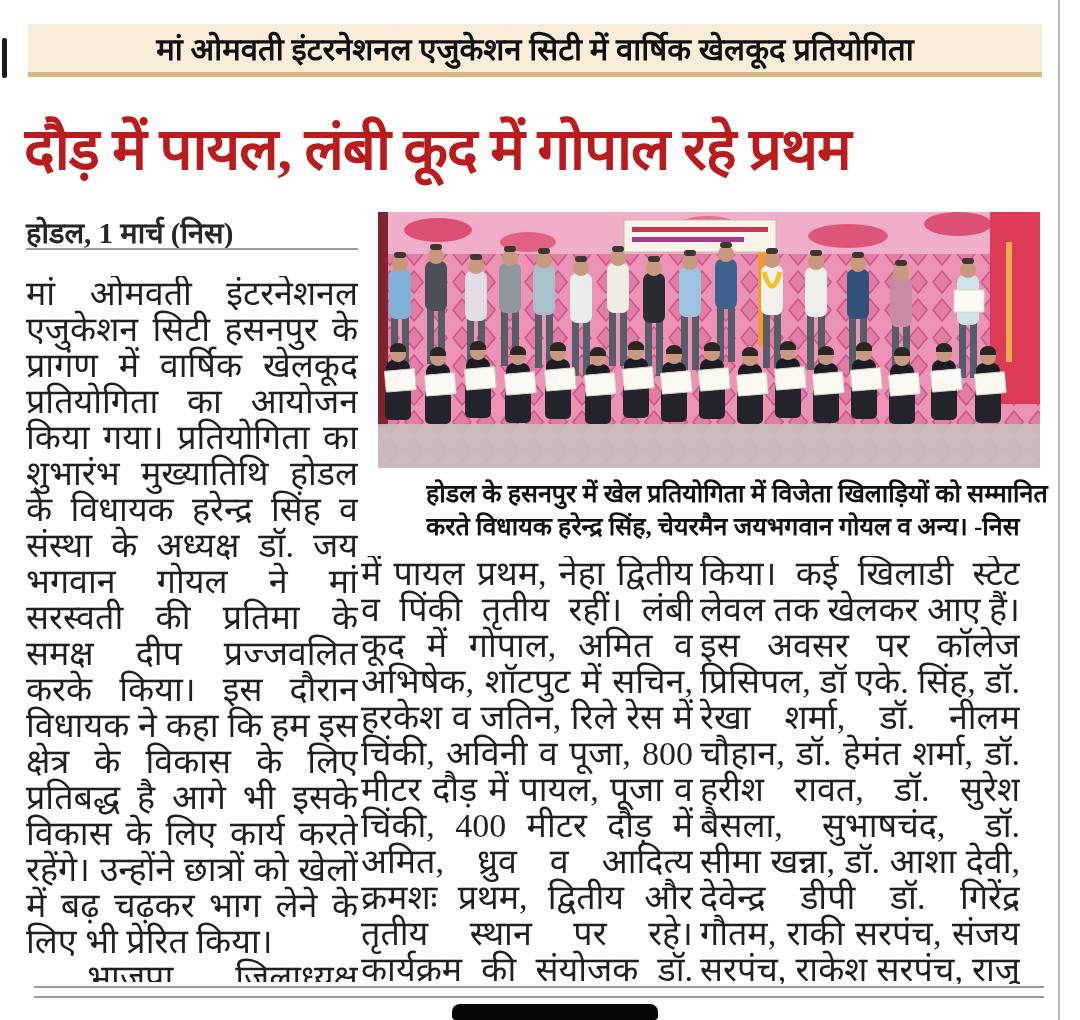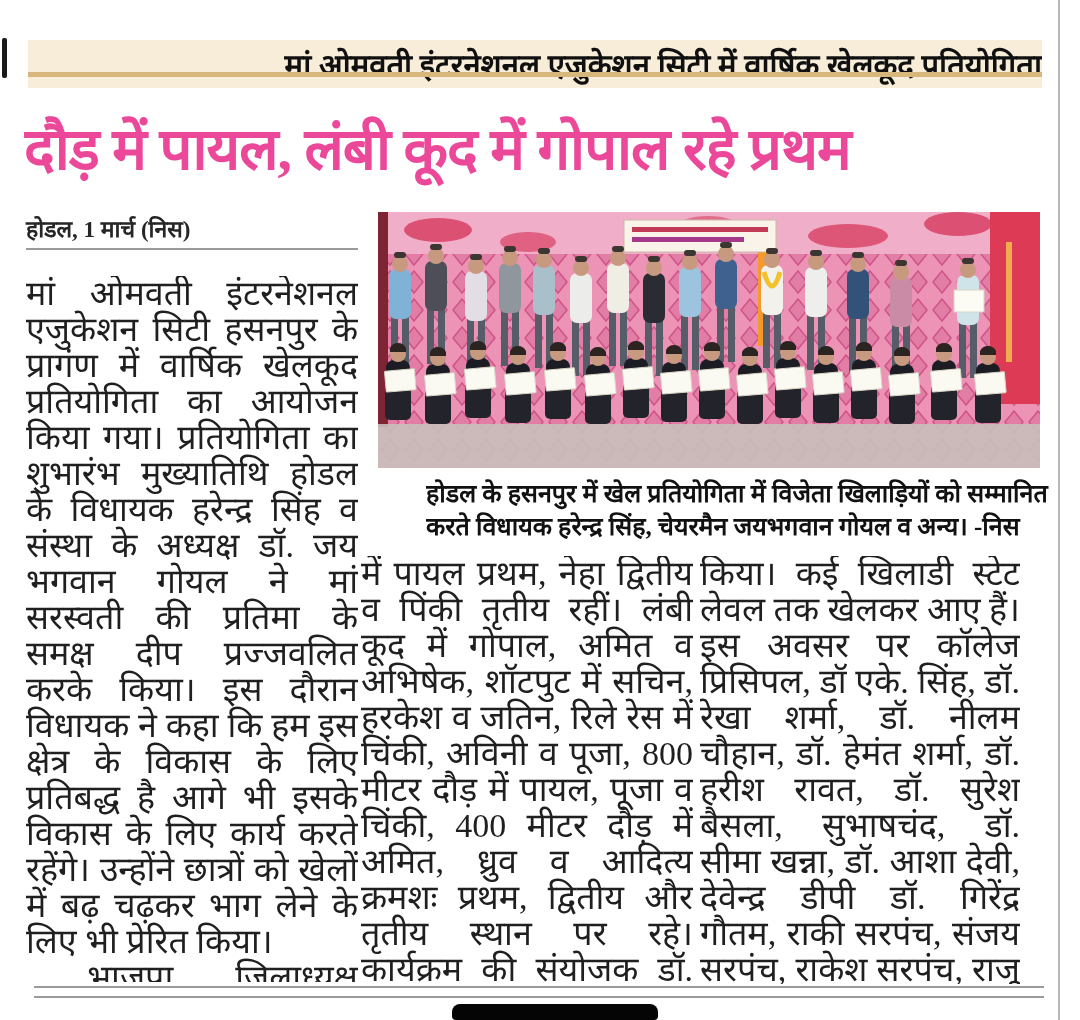--- a/index.html
+++ b/index.html
@@ -22,37 +22,37 @@
     position:absolute;left:2px;top:38px;width:5px;height:40px;
     background:#1a1a1a;border-radius:2px;
   }
   .divider-v{
     position:absolute;left:1058px;top:0;width:2px;height:1020px;
     background:#b9b9b9;
   }
   .kicker{
     position:absolute;left:28px;top:24px;width:1014px;height:48px;
     background:var(--kicker_bg);
-    display:flex;align-items:center;justify-content:flex-end;
+    display:flex;align-items:center;justify-content:center;
     font-weight:700;font-size:31px;letter-spacing:0;
-    white-space:nowrap;overflow:hidden;color:#101010;margin-top:16px;
+    white-space:nowrap;overflow:hidden;color:#101010;
   }
   .kicker-underline{
     position:absolute;left:28px;top:72px;width:1014px;height:5px;
     background:var(--kicker_rule);
   }
   .headline{
     position:absolute;left:24px;top:100px;width:1020px;height:100px;
     font-size:58px;font-weight:700;line-height:100px;
-    white-space:nowrap;overflow:hidden;color:#ec4899;
+    white-space:nowrap;overflow:hidden;color:#b91c1c;
     letter-spacing:-1px;
   }
   .dateline{
     position:absolute;left:26px;top:212px;width:332px;
-    font-weight:700;font-size:23px;color:#262626;
+    font-weight:700;font-size:29px;color:#262626;
   }
   .dateline-rule{
     position:absolute;left:26px;top:248px;width:332px;height:2px;
     background:var(--rule_gray);
   }
   .photo{
     position:absolute;left:378px;top:212px;width:662px;height:256px;
     overflow:hidden;background:#ec93b6;
   }
   .photo svg{display:block;width:100%;height:100%;}

